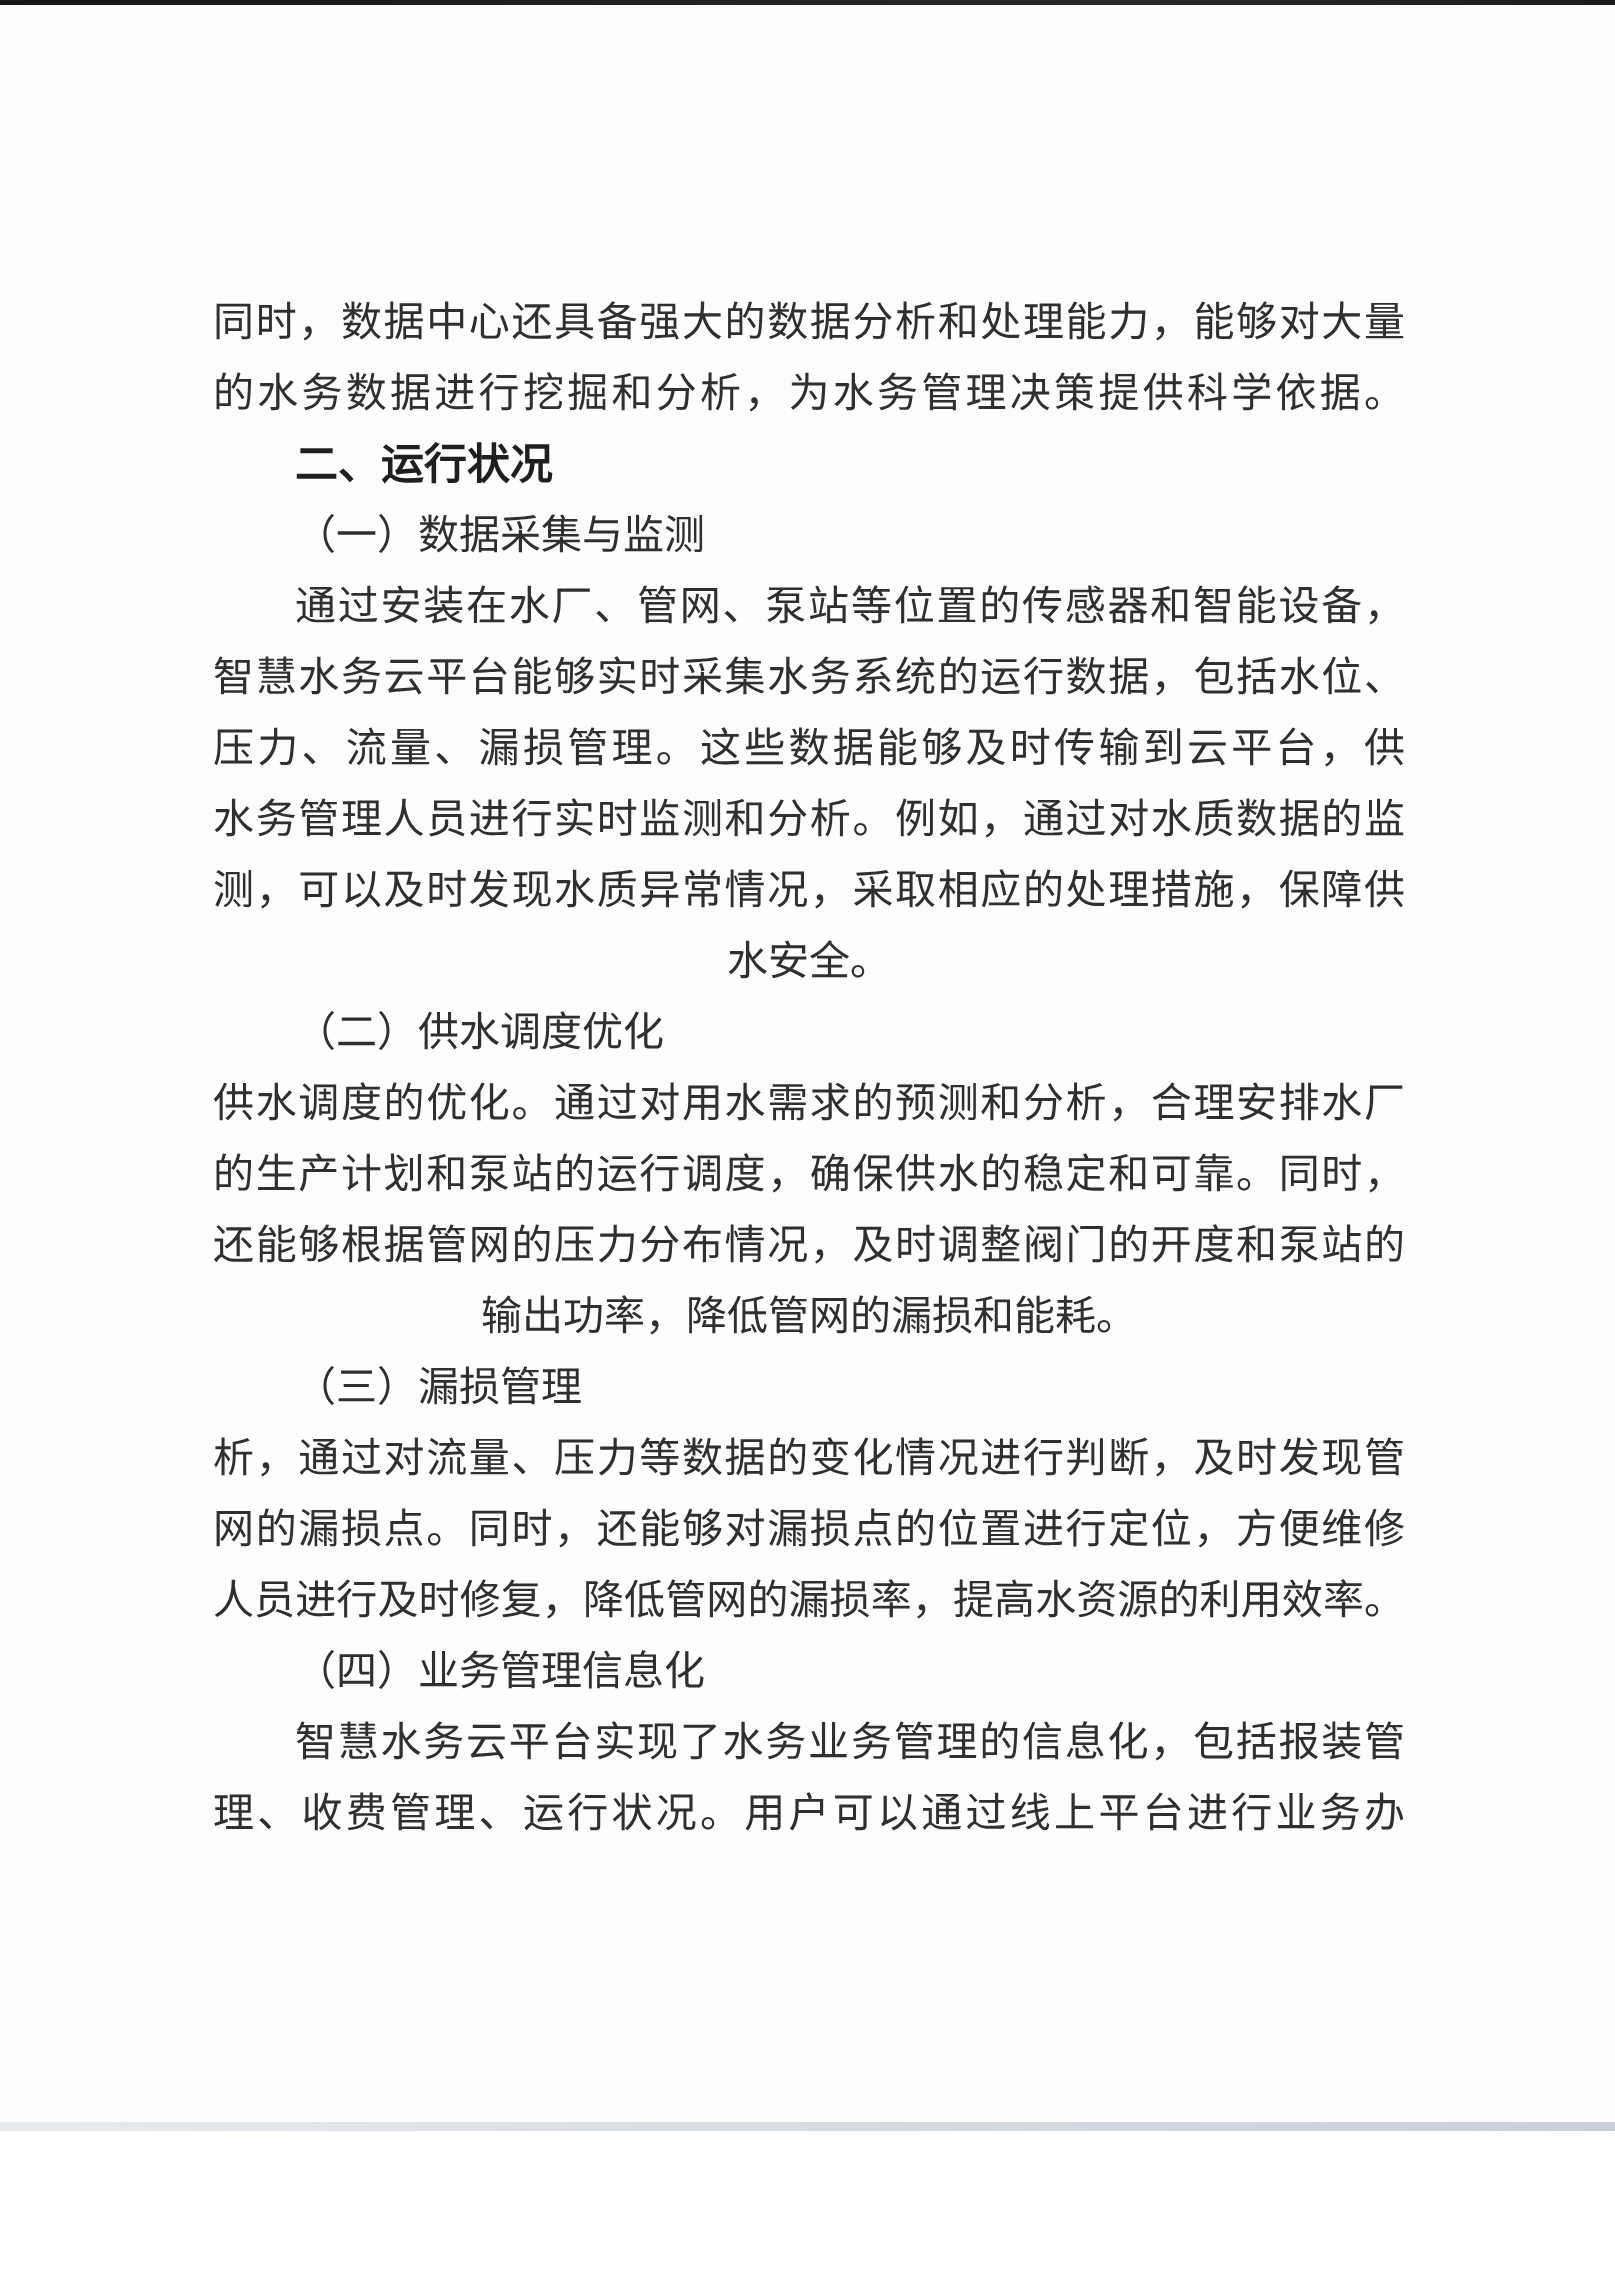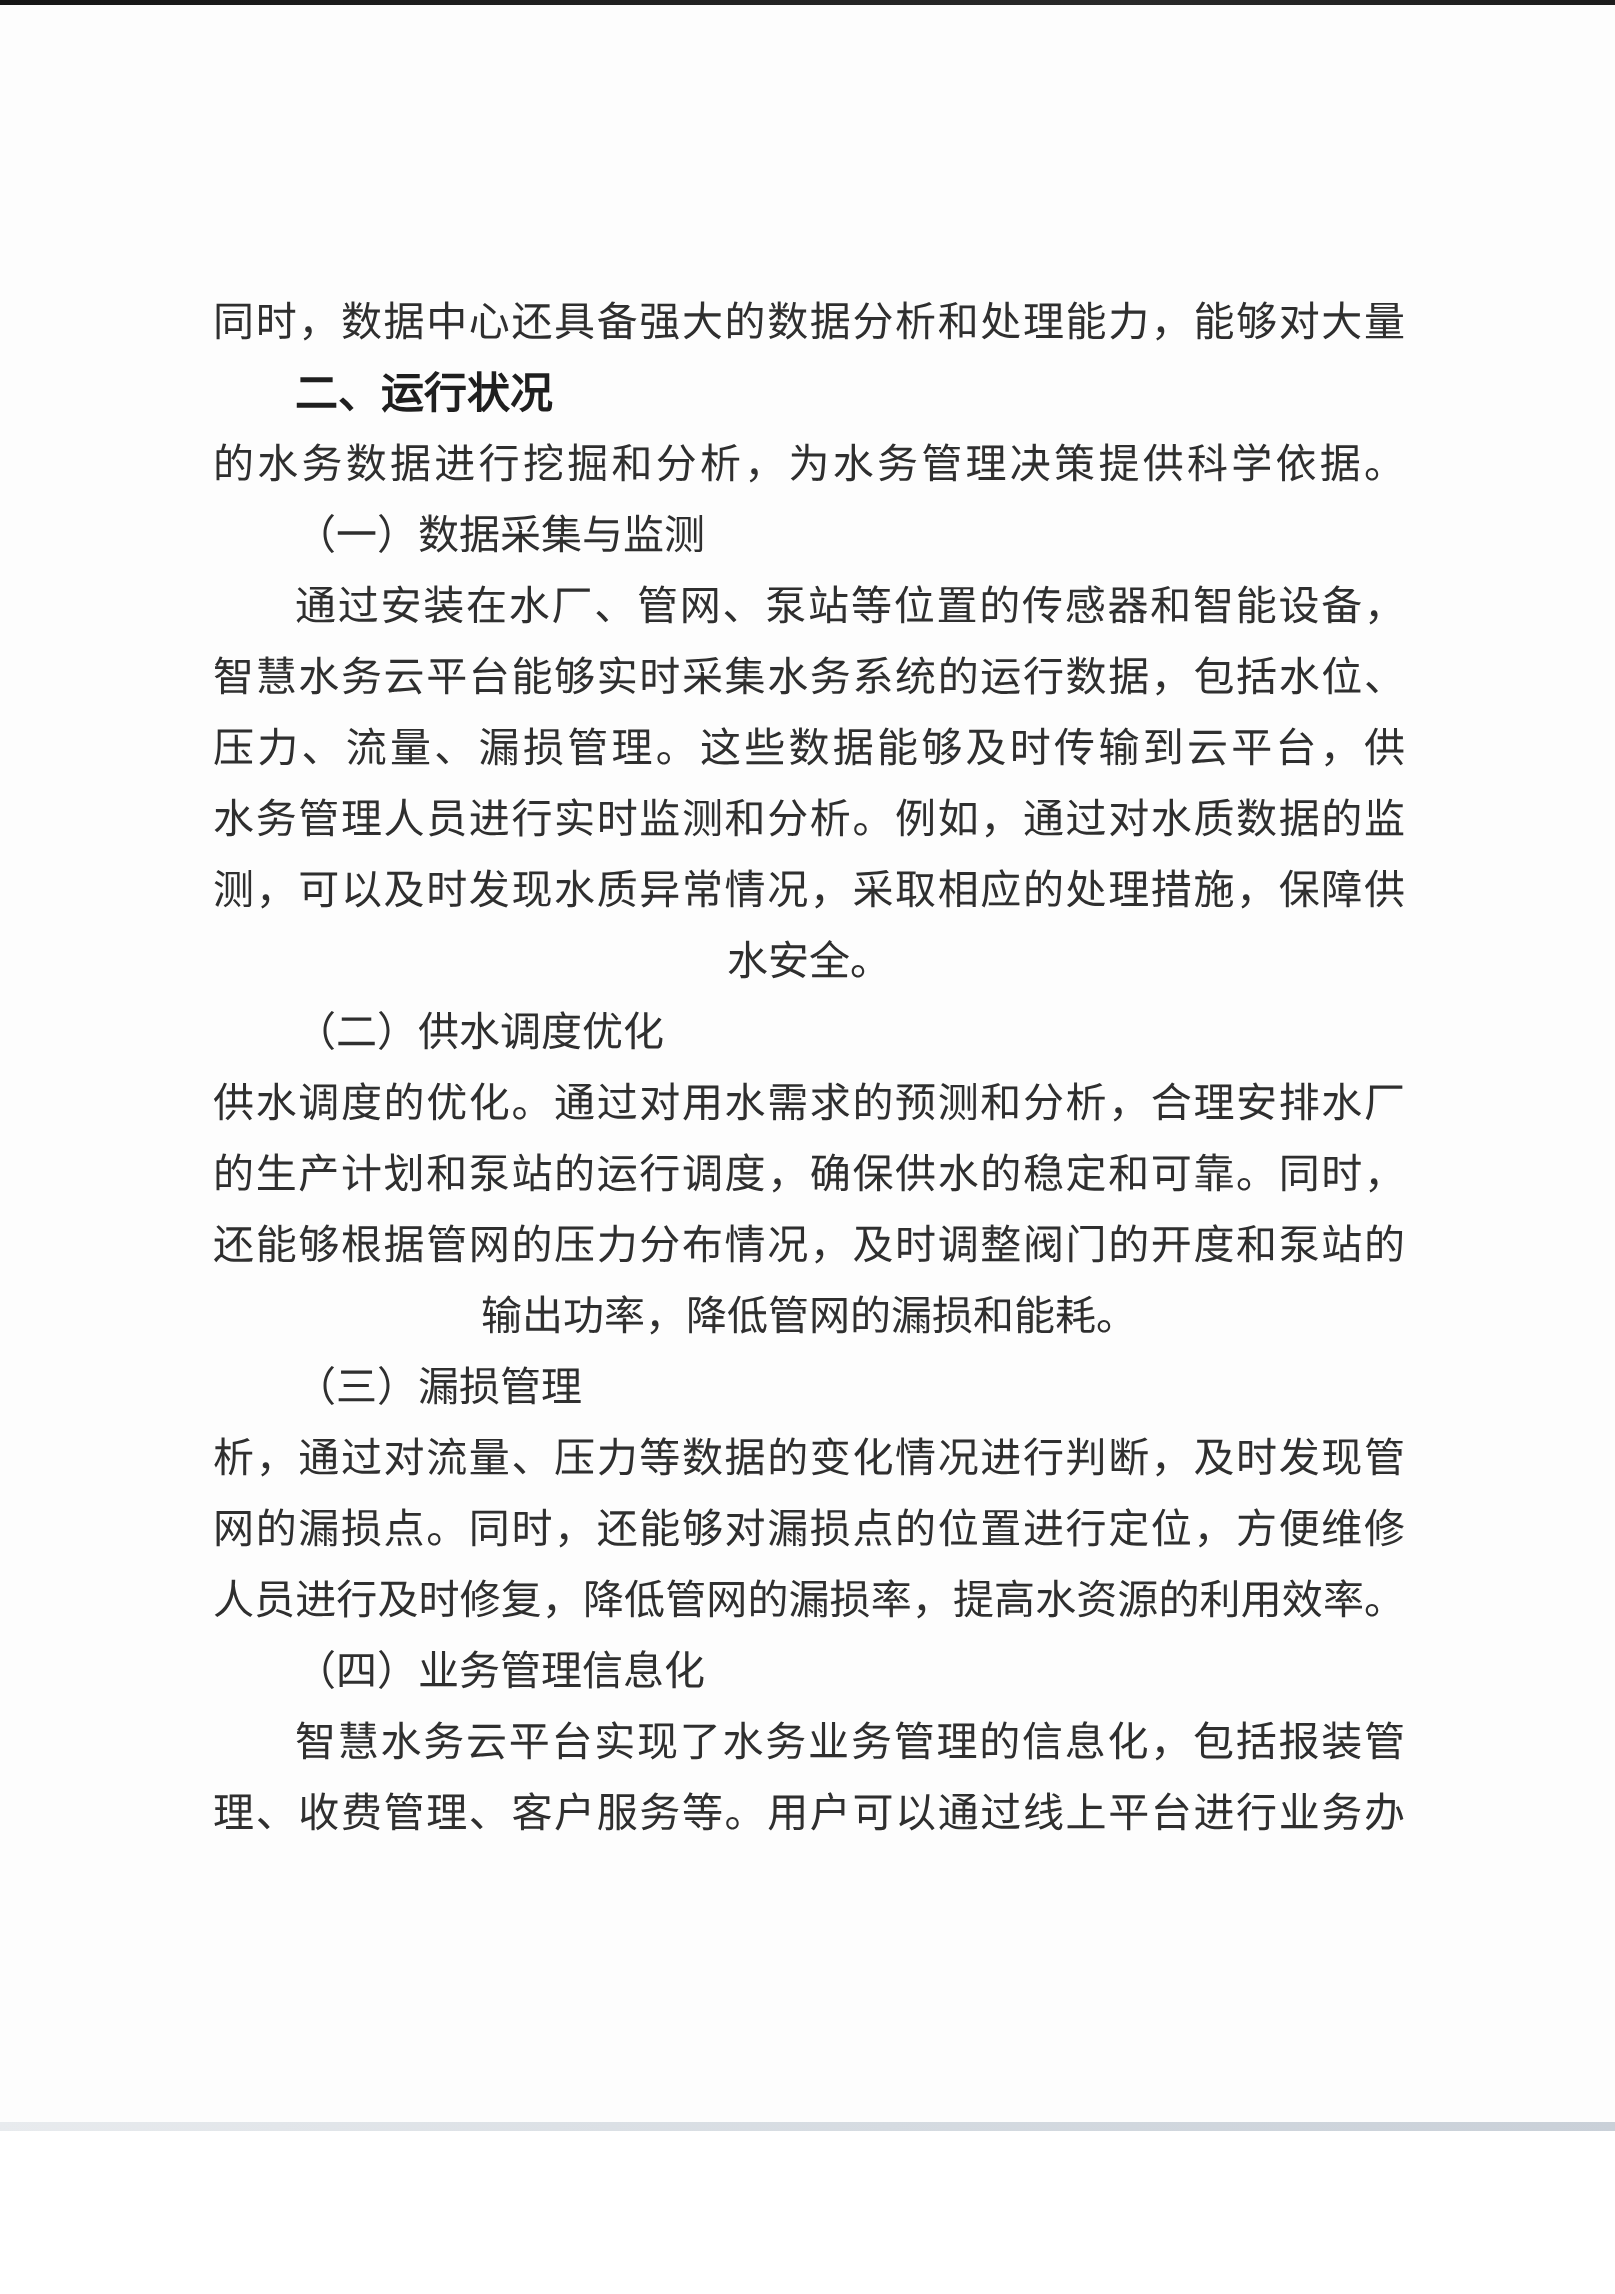--- a/index.html
+++ b/index.html
@@ -65,38 +65,38 @@
   .ln.s { text-indent: 82px; }
 </style>
 </head>
 <body>
 
 <div class="page">
   <div class="edge-top"></div>
 
   <div class="content">
     <div class="ln j">同时，数据中心还具备强大的数据分析和处理能力，能够对大量</div>
+    <div class="ln j">的水务数据进行挖掘和分析，为水务管理决策提供科学依据。</div>
     <div class="ln h">二、运行状况</div>
-    <div class="ln j">的水务数据进行挖掘和分析，为水务管理决策提供科学依据。</div>
     <div class="ln s">（一）数据采集与监测</div>
     <div class="ln j i">通过安装在水厂、管网、泵站等位置的传感器和智能设备，</div>
     <div class="ln j">智慧水务云平台能够实时采集水务系统的运行数据，包括水位、</div>
     <div class="ln j">压力、流量、漏损管理。这些数据能够及时传输到云平台，供</div>
     <div class="ln j">水务管理人员进行实时监测和分析。例如，通过对水质数据的监</div>
     <div class="ln j">测，可以及时发现水质异常情况，采取相应的处理措施，保障供</div>
     <div class="ln e">水安全。</div>
     <div class="ln s">（二）供水调度优化</div>
     <div class="ln j">供水调度的优化。通过对用水需求的预测和分析，合理安排水厂</div>
     <div class="ln j">的生产计划和泵站的运行调度，确保供水的稳定和可靠。同时，</div>
     <div class="ln j">还能够根据管网的压力分布情况，及时调整阀门的开度和泵站的</div>
     <div class="ln e">输出功率，降低管网的漏损和能耗。</div>
     <div class="ln s">（三）漏损管理</div>
     <div class="ln j">析，通过对流量、压力等数据的变化情况进行判断，及时发现管</div>
     <div class="ln j">网的漏损点。同时，还能够对漏损点的位置进行定位，方便维修</div>
     <div class="ln j">人员进行及时修复，降低管网的漏损率，提高水资源的利用效率。</div>
     <div class="ln s">（四）业务管理信息化</div>
     <div class="ln j i">智慧水务云平台实现了水务业务管理的信息化，包括报装管</div>
-    <div class="ln j">理、收费管理、客户服务等。用户可以通过线上平台进行业务办</div>
+    <div class="ln j">理、收费管理、运行状况。用户可以通过线上平台进行业务办</div>
   </div>
 
   <div class="edge-bottom"></div>
 </div>
 
 
 </body></html>

